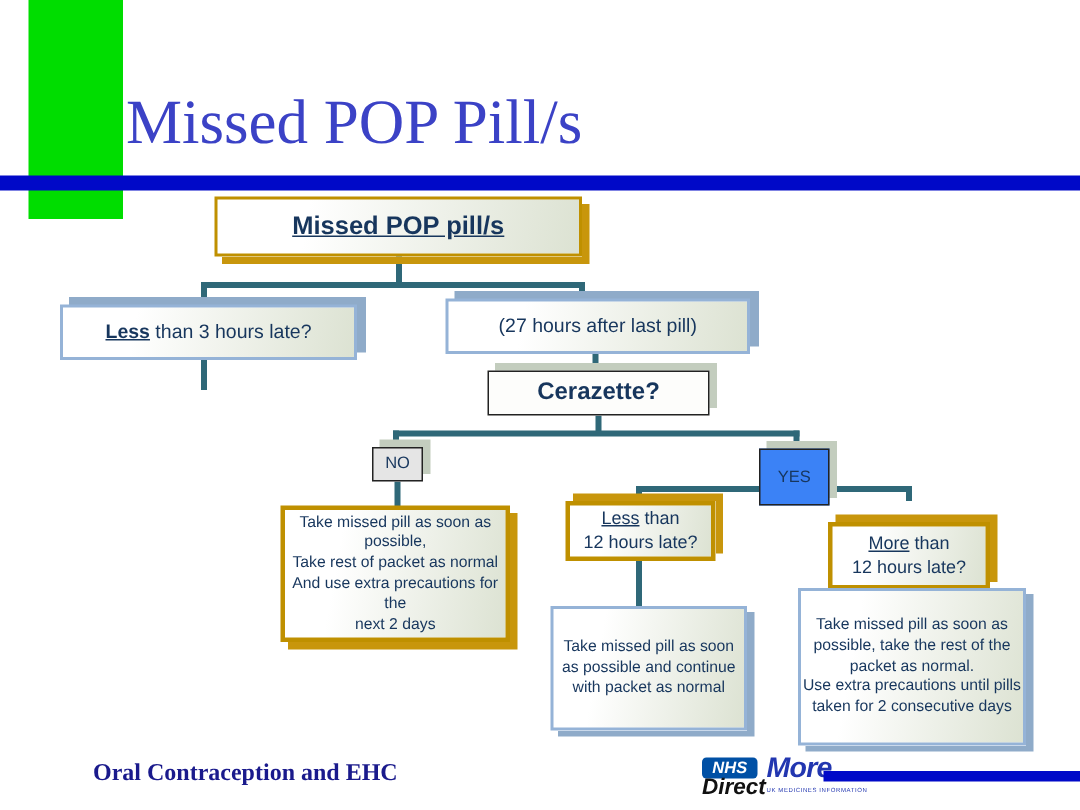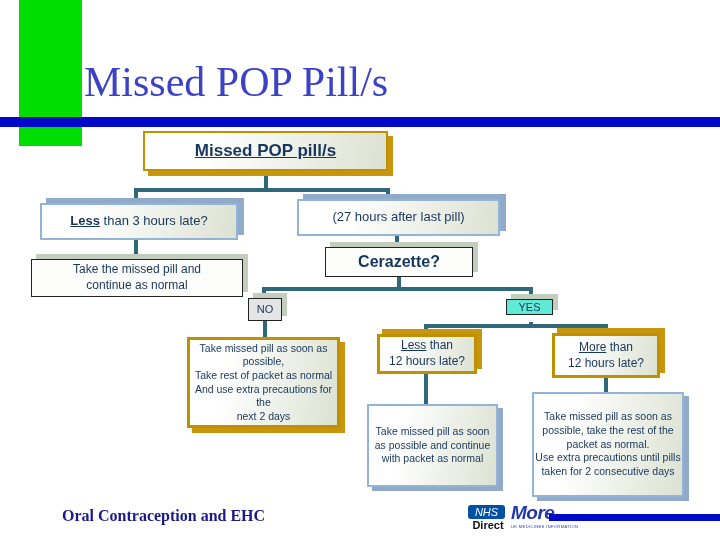--- a/index.html
+++ b/index.html
@@ -38,38 +38,38 @@
   .sh-gray-ur{box-shadow:5px -5px 0 var(--grayshadow,#c3cdbe);}
   .b{font-weight:bold;}
   .u{text-decoration:underline;}
   
   .root-box{left:143px;top:131px;width:245px;height:40px;font-size:17px;}
   .less3-box{left:40px;top:203px;width:198px;height:37px;font-size:13px;}
   .more3-box{left:297px;top:199px;width:203px;height:37px;font-size:13px;}
   .cz-box{left:325px;top:247px;width:148px;height:30px;font-size:16px;background:#fdfdfb;}
   .tn-box{left:31px;top:259px;width:212px;height:38px;font-size:12px;background:#fcfdfa;}
   .no-box{left:248px;top:298px;width:34px;height:23px;font-size:11px;background:#e5e5e5;}
-  .yes-box{left:506px;top:299px;width:47px;height:16px;font-size:11px;background:#5eead4;}
+  .yes-box{left:506px;top:299px;width:47px;height:38px;font-size:11px;background:#3b82f6;}
   .noact-box{left:187px;top:337px;width:153px;height:91px;font-size:10.5px;}
   .less12-box{left:377px;top:334px;width:100px;height:40px;font-size:12px;}
-  .more12-box{left:552px;top:333px;width:108px;height:45px;font-size:12px;}
+  .more12-box{left:552px;top:348px;width:108px;height:45px;font-size:12px;}
   .blact-box{left:367px;top:404px;width:131px;height:83px;font-size:10.5px;}
   .bract-box{left:532px;top:392px;width:152px;height:105px;font-size:10.5px;}
   
   .footer-title{
     left:62px;top:507px;font-family:"Liberation Serif", serif;font-weight:bold;
     font-size:16px;color:#1a1a8c;white-space:nowrap;
   }
   
   .nhs-logo{left:468px;top:505px;width:40px;text-align:center;}
   .nhs-box{
     display:block;width:37px;height:14px;background:#0050a5;border-radius:3px;
-    color:#fff;font-style:italic;font-weight:normal;font-size:11px;line-height:14px;text-align:center;
+    color:#fff;font-style:italic;font-weight:bold;font-size:11px;line-height:14px;text-align:center;
   }
-  .nhs-direct{display:block;font-weight:bold;font-size:11px;color:#111;line-height:12px;}
+  .nhs-direct{display:block;font-weight:bold;font-style:italic;font-size:15px;color:#111;line-height:12px;}
   .ukmi-logo{left:511px;top:502px;width:48px;text-align:left;}
   .ukmi-word{display:block;font-weight:bold;font-style:italic;font-size:19px;line-height:22px;color:#2236b0;letter-spacing:-0.5px;}
   .ukmi-tag{display:block;font-size:4px;color:#2236b0;letter-spacing:0.4px;white-space:nowrap;}
 </style>
 </head>
 <body>
 
 <div class="slide">
 
   <div class="abs green-rect"></div>
@@ -103,24 +103,20 @@
   </div>
 
   <div class="fb more3-box grad blue-b sh-blue-ur">
     <span>(27 hours after last pill)</span>
   </div>
 
   <div class="fb cz-box grad-light black-b sh-gray-ur">
     <span class="b">Cerazette?</span>
   </div>
 
-  <div class="fb tn-box grad-light black-b sh-gray-ur">
-    <span>Take the missed pill and
-continue as normal</span>
-  </div>
 
   <div class="fb no-box black-b sh-gray-ur">
     <span>NO</span>
   </div>
 
   <div class="fb yes-box black-b sh-gray-ur">
     <span>YES</span>
   </div>
 
   <div class="fb noact-box grad gold-b3 sh-gold-dr">

